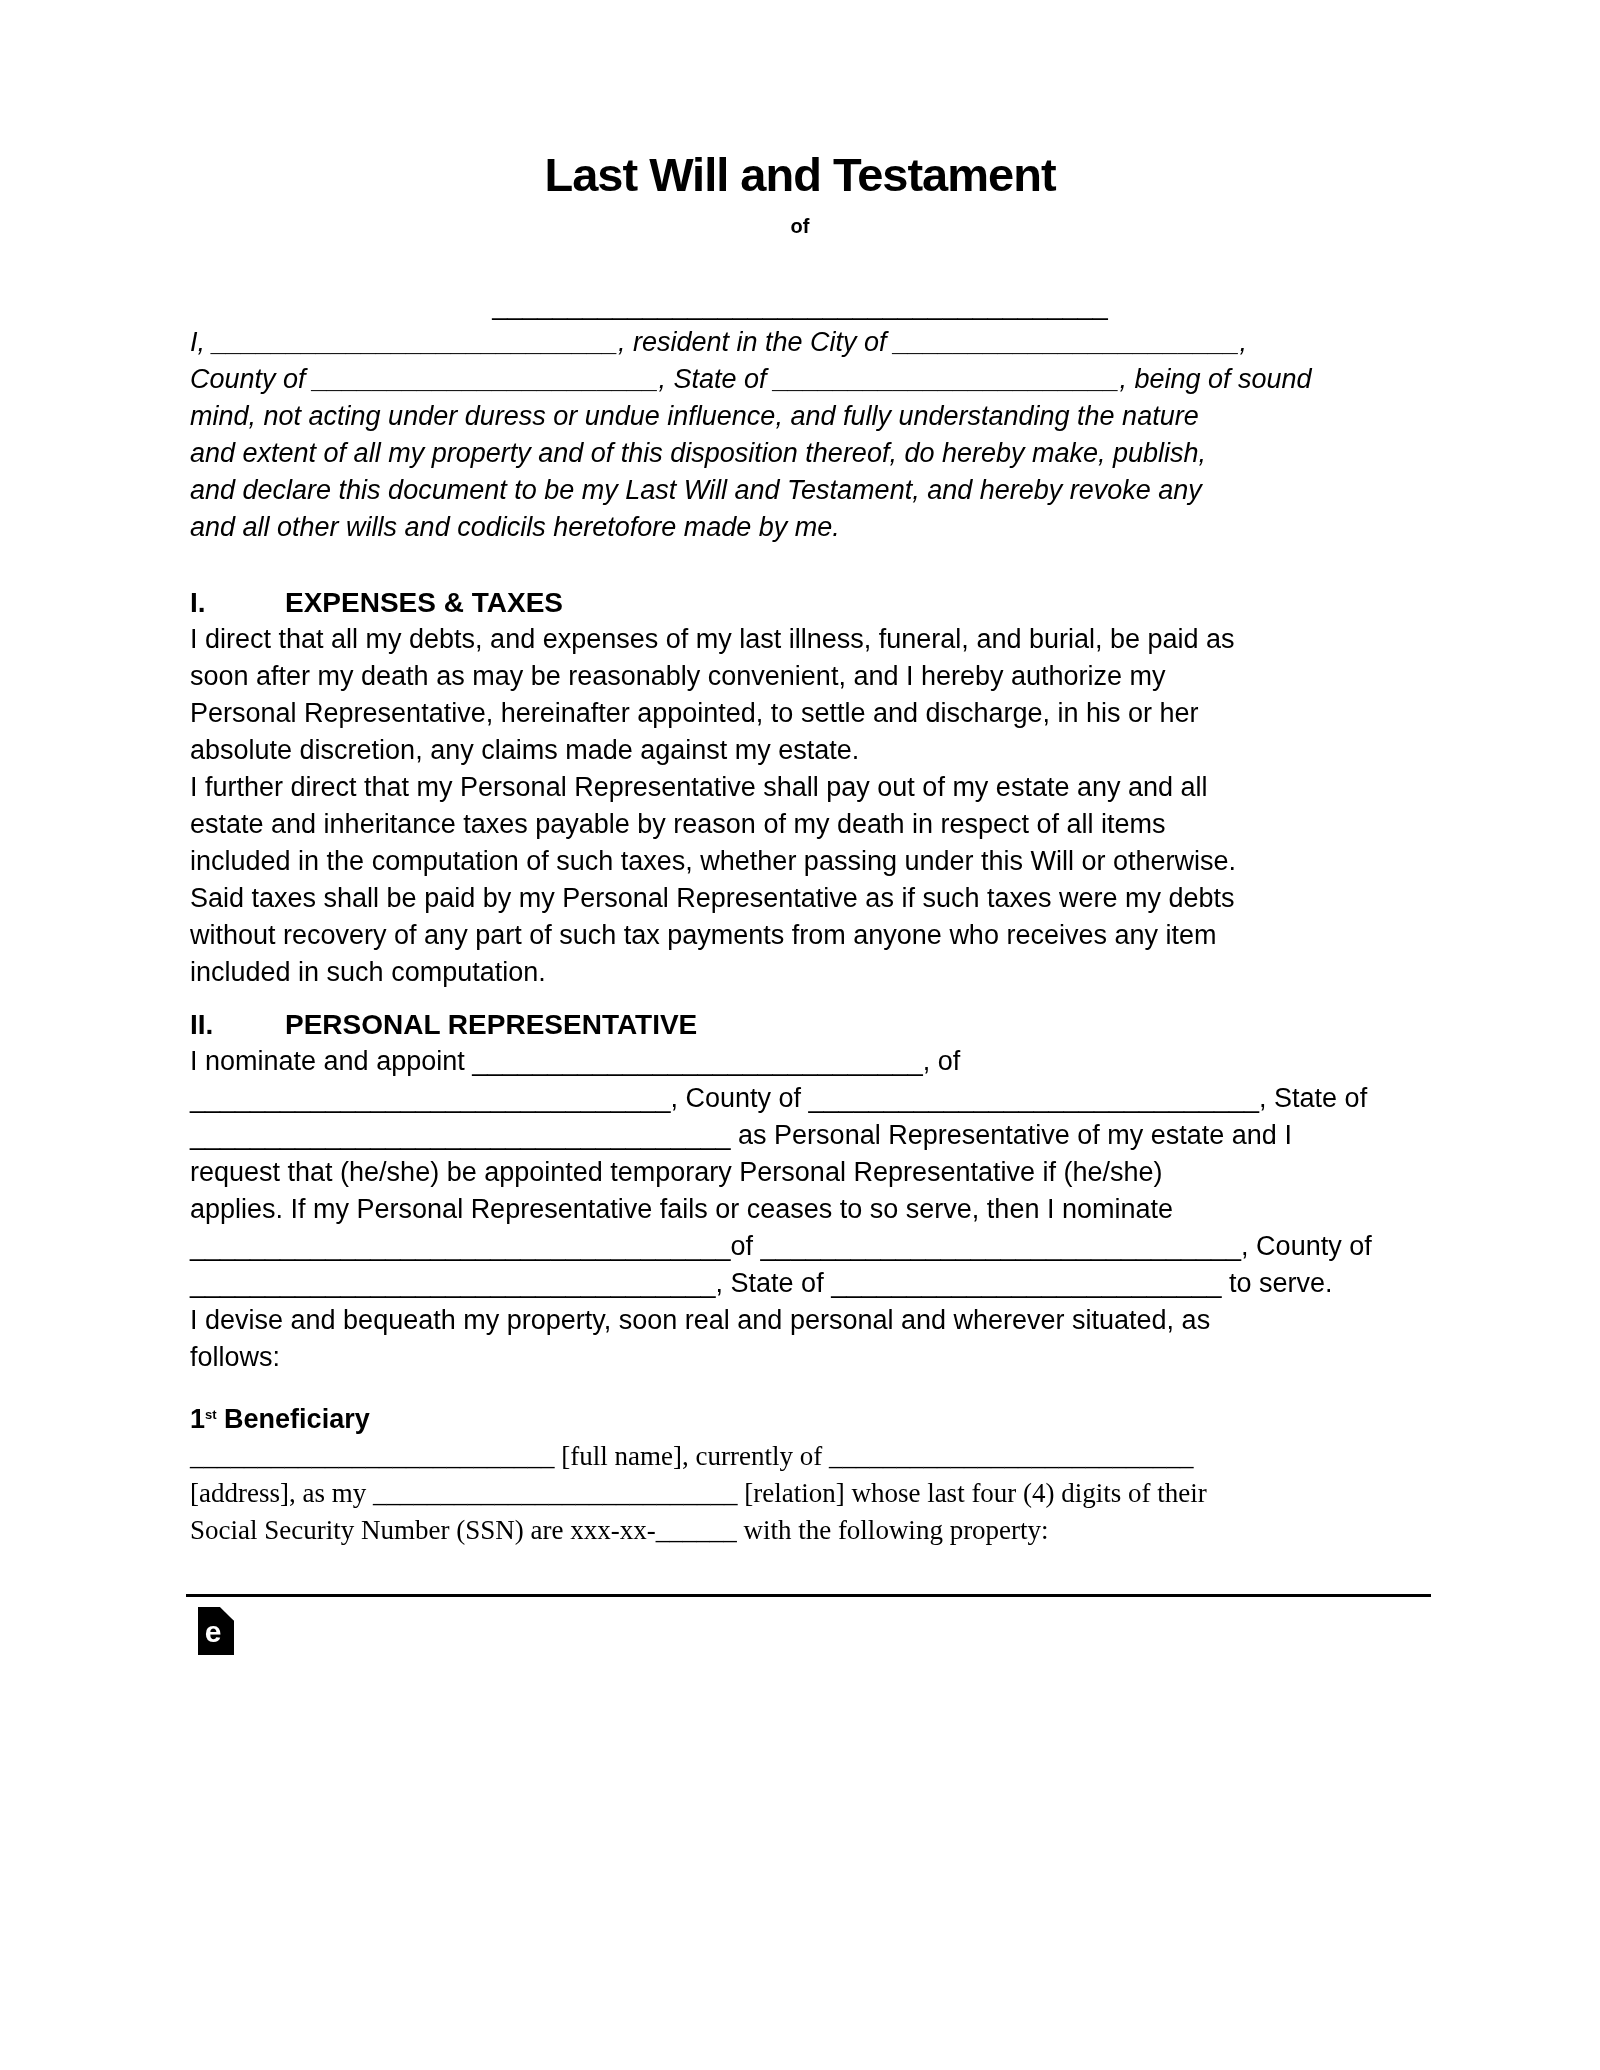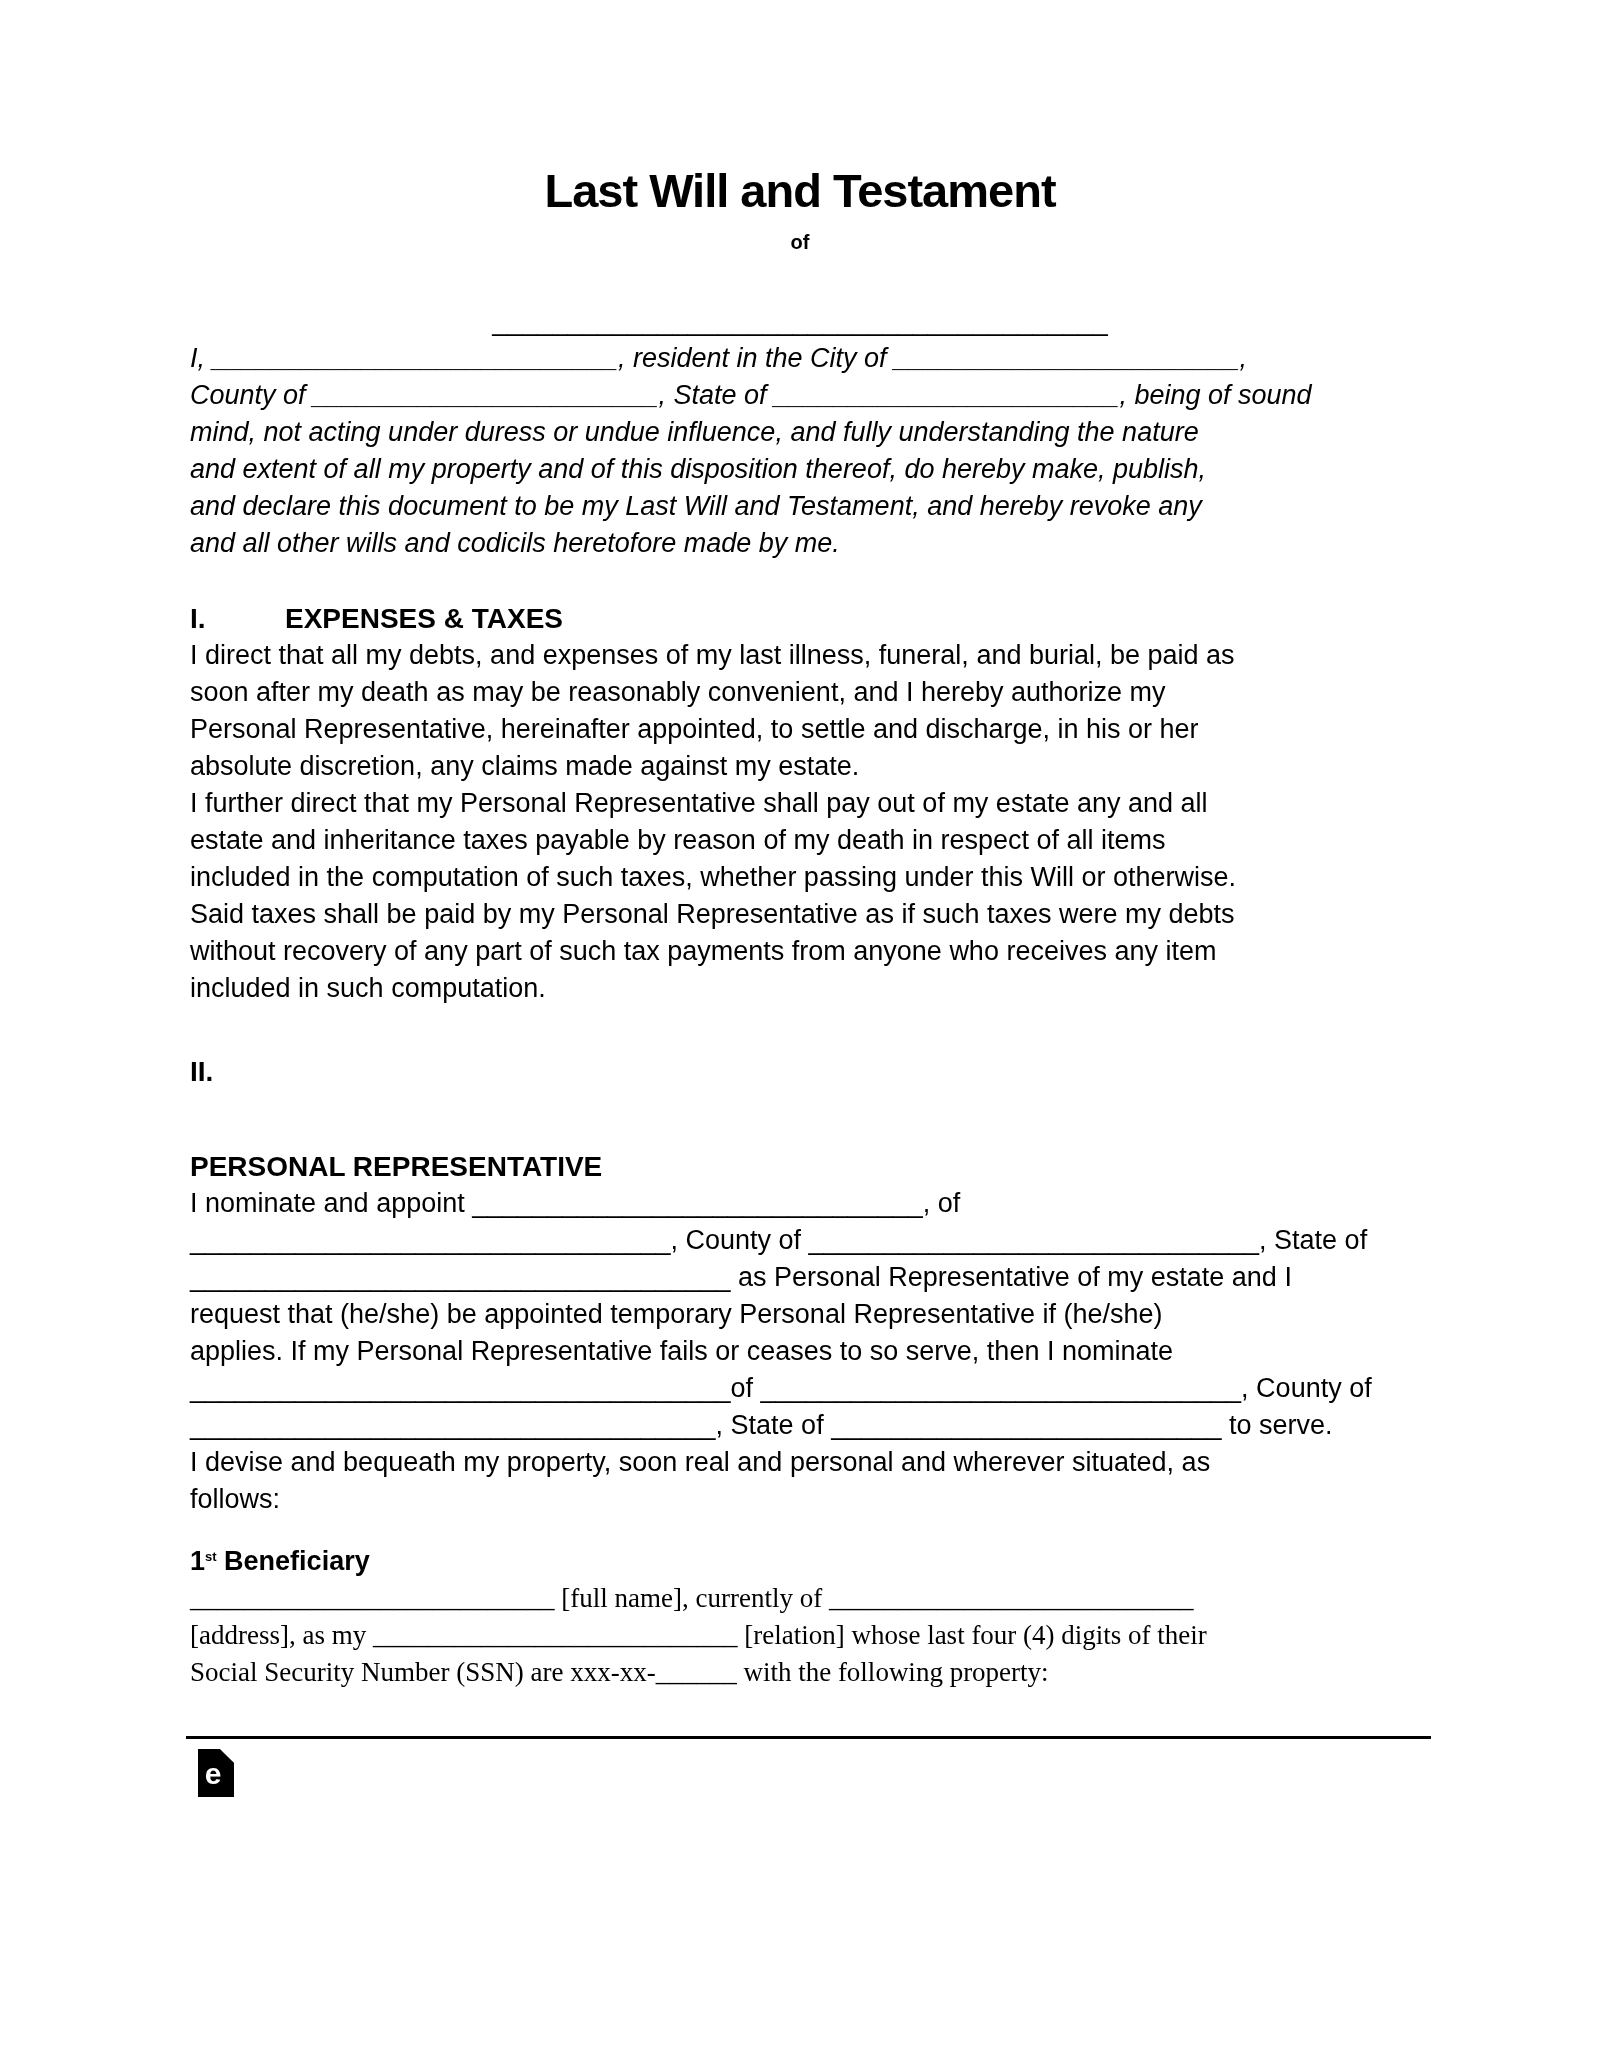--- a/index.html
+++ b/index.html
@@ -13,21 +13,21 @@
     font-family: "Liberation Sans", sans-serif;
     font-size: 27px;
     line-height: 37px;
     color: #000000;
   }
   .page {
     position: relative;
     width: 1600px;
     height: 2070px;
     box-sizing: border-box;
-    padding: 16px 190px;
+    padding: 0 190px;
     overflow: hidden;
     background: #ffffff;
   }
   .title {
     margin: 0;
     padding-top: 150px;
     font-size: 47px;
     line-height: 50px;
     font-weight: bold;
     letter-spacing: -1px;
@@ -43,21 +43,21 @@
     margin-top: 42px;
     text-align: center;
     white-space: nowrap;
   }
   p.body {
     margin: 0;
     white-space: pre-line;
   }
   .p-opening { margin-top: 100px; font-style: italic; }
   .gap { margin-top: 37px; }
-  .gap-sm { margin-top: 46px; flex-direction: column; }
+  .gap-sm { margin-top: 15px; }
   .tight { margin-top: 0; }
   .sec-heading {
     display: flex;
     font-weight: bold;
     font-size: 28px;
   }
   .sec-heading.first { margin-top: 38px; }
   .sec-num { flex: 0 0 95px; width: 95px; }
   .beneficiary-label {
     margin-top: 25px;

